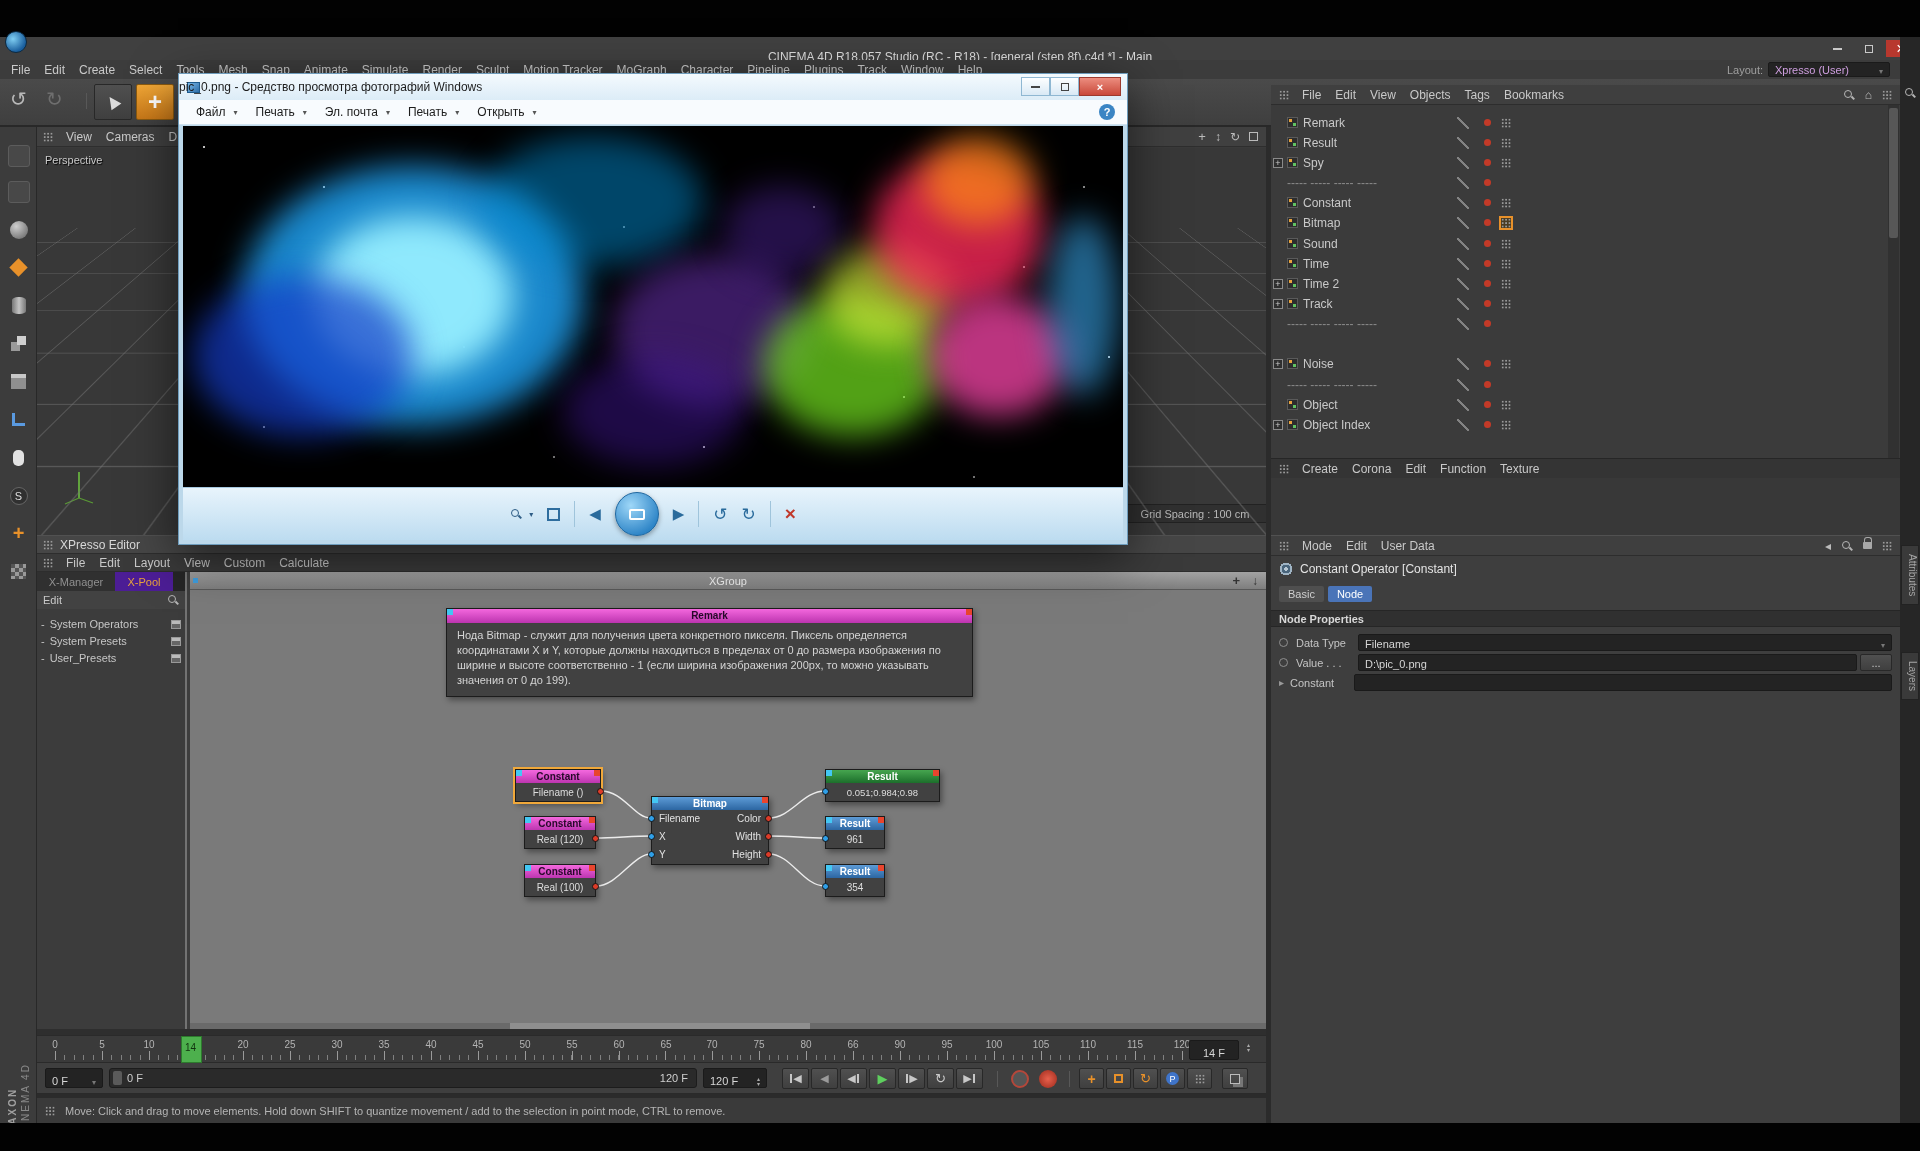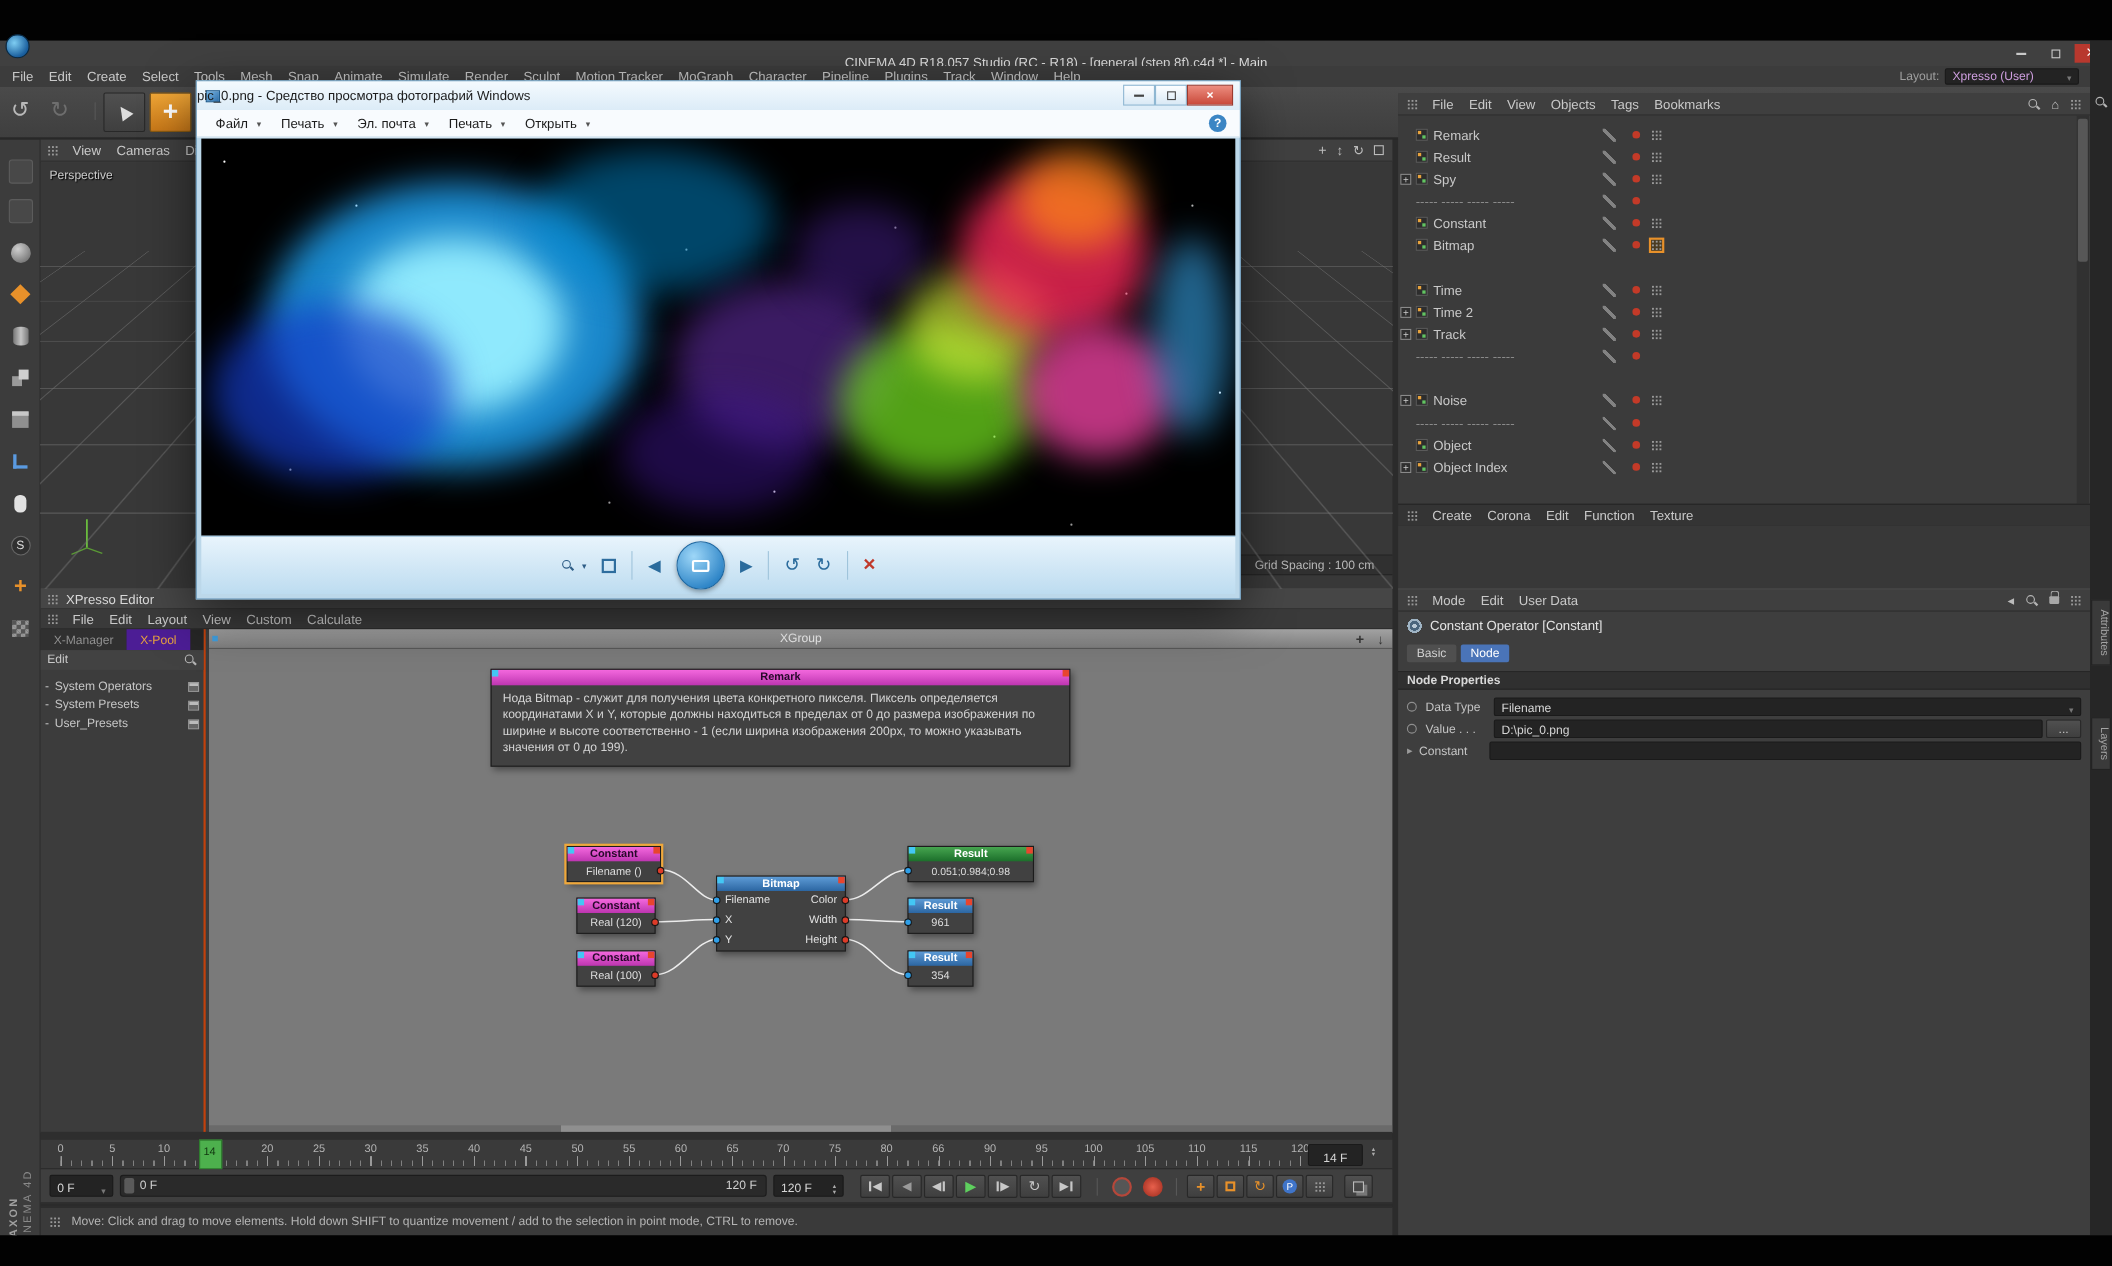--- a/index.html
+++ b/index.html
@@ -209,21 +209,21 @@
     <div class="abs flex" style="left:0;top:18px;width:1229px;height:18px;background:#3a3a3a;border-bottom:1px solid #2d2d2d;padding-left:6px">
       <span class="dotgrid" style="margin-right:6px"></span>
       <span class="mi">File</span>
       <span class="mi">Edit</span>
       <span class="mi">Layout</span>
       <span class="mi">View</span>
       <span class="mi">Custom</span>
       <span class="mi">Calculate</span>
     </div>
 
-    <div class="abs" style="left:0;top:36px;width:150px;height:458px;background:#3c3c3c;border-right:2px solid #c2410c">
+    <div class="abs" style="left:0;top:36px;width:150px;height:458px;background:#3c3c3c;border-right:2px solid #737373">
       <div class="abs flex" style="left:0;top:0;width:148px;height:19px;background:#262626">
         <span class="flex" style="width:78px;height:19px;background:#303030;color:#909090;font-size:11px;justify-content:center">X-Manager</span>
         <span class="flex" style="width:58px;height:19px;background:#4c1d95;color:#e8a33d;font-size:11px;justify-content:center">X-Pool</span>
       </div>
       <div class="abs flex" style="left:0;top:19px;width:148px;height:18px;background:#424242;padding:0 6px;justify-content:space-between">
         <span class="mi" style="padding:0;font-size:11px">Edit</span>
         <span class="mag"></span>
       </div>
       <div class="abs flex" style="left:4px;top:44px;width:140px;height:16px;gap:5px;justify-content:space-between">
         <span class="flex" style="gap:5px">
@@ -511,20 +511,27 @@
         <span class="reddot"></span>
         <span class="dotgrid pr-dots"></span>
       </div>
     <div class="pool-row" style="top:128px">
         <span class="nico"></span>
         <span class="lbl">Bitmap</span>
         <span class="pencil"></span>
         <span class="reddot"></span>
         <span class="dotgrid pr-dots sel-dots"></span>
       </div>
+    <div class="pool-row" style="top:149px">
+        <span class="nico"></span>
+        <span class="lbl">Sound</span>
+        <span class="pencil"></span>
+        <span class="reddot"></span>
+        <span class="dotgrid pr-dots"></span>
+      </div>
     <div class="pool-row" style="top:169px">
         <span class="nico"></span>
         <span class="lbl">Time</span>
         <span class="pencil"></span>
         <span class="reddot"></span>
         <span class="dotgrid pr-dots"></span>
       </div>
     <div class="pool-row" style="top:189px">
         <span class="plusbox" style="left:2px;top:5px">+</span>
         <span class="nico"></span>

